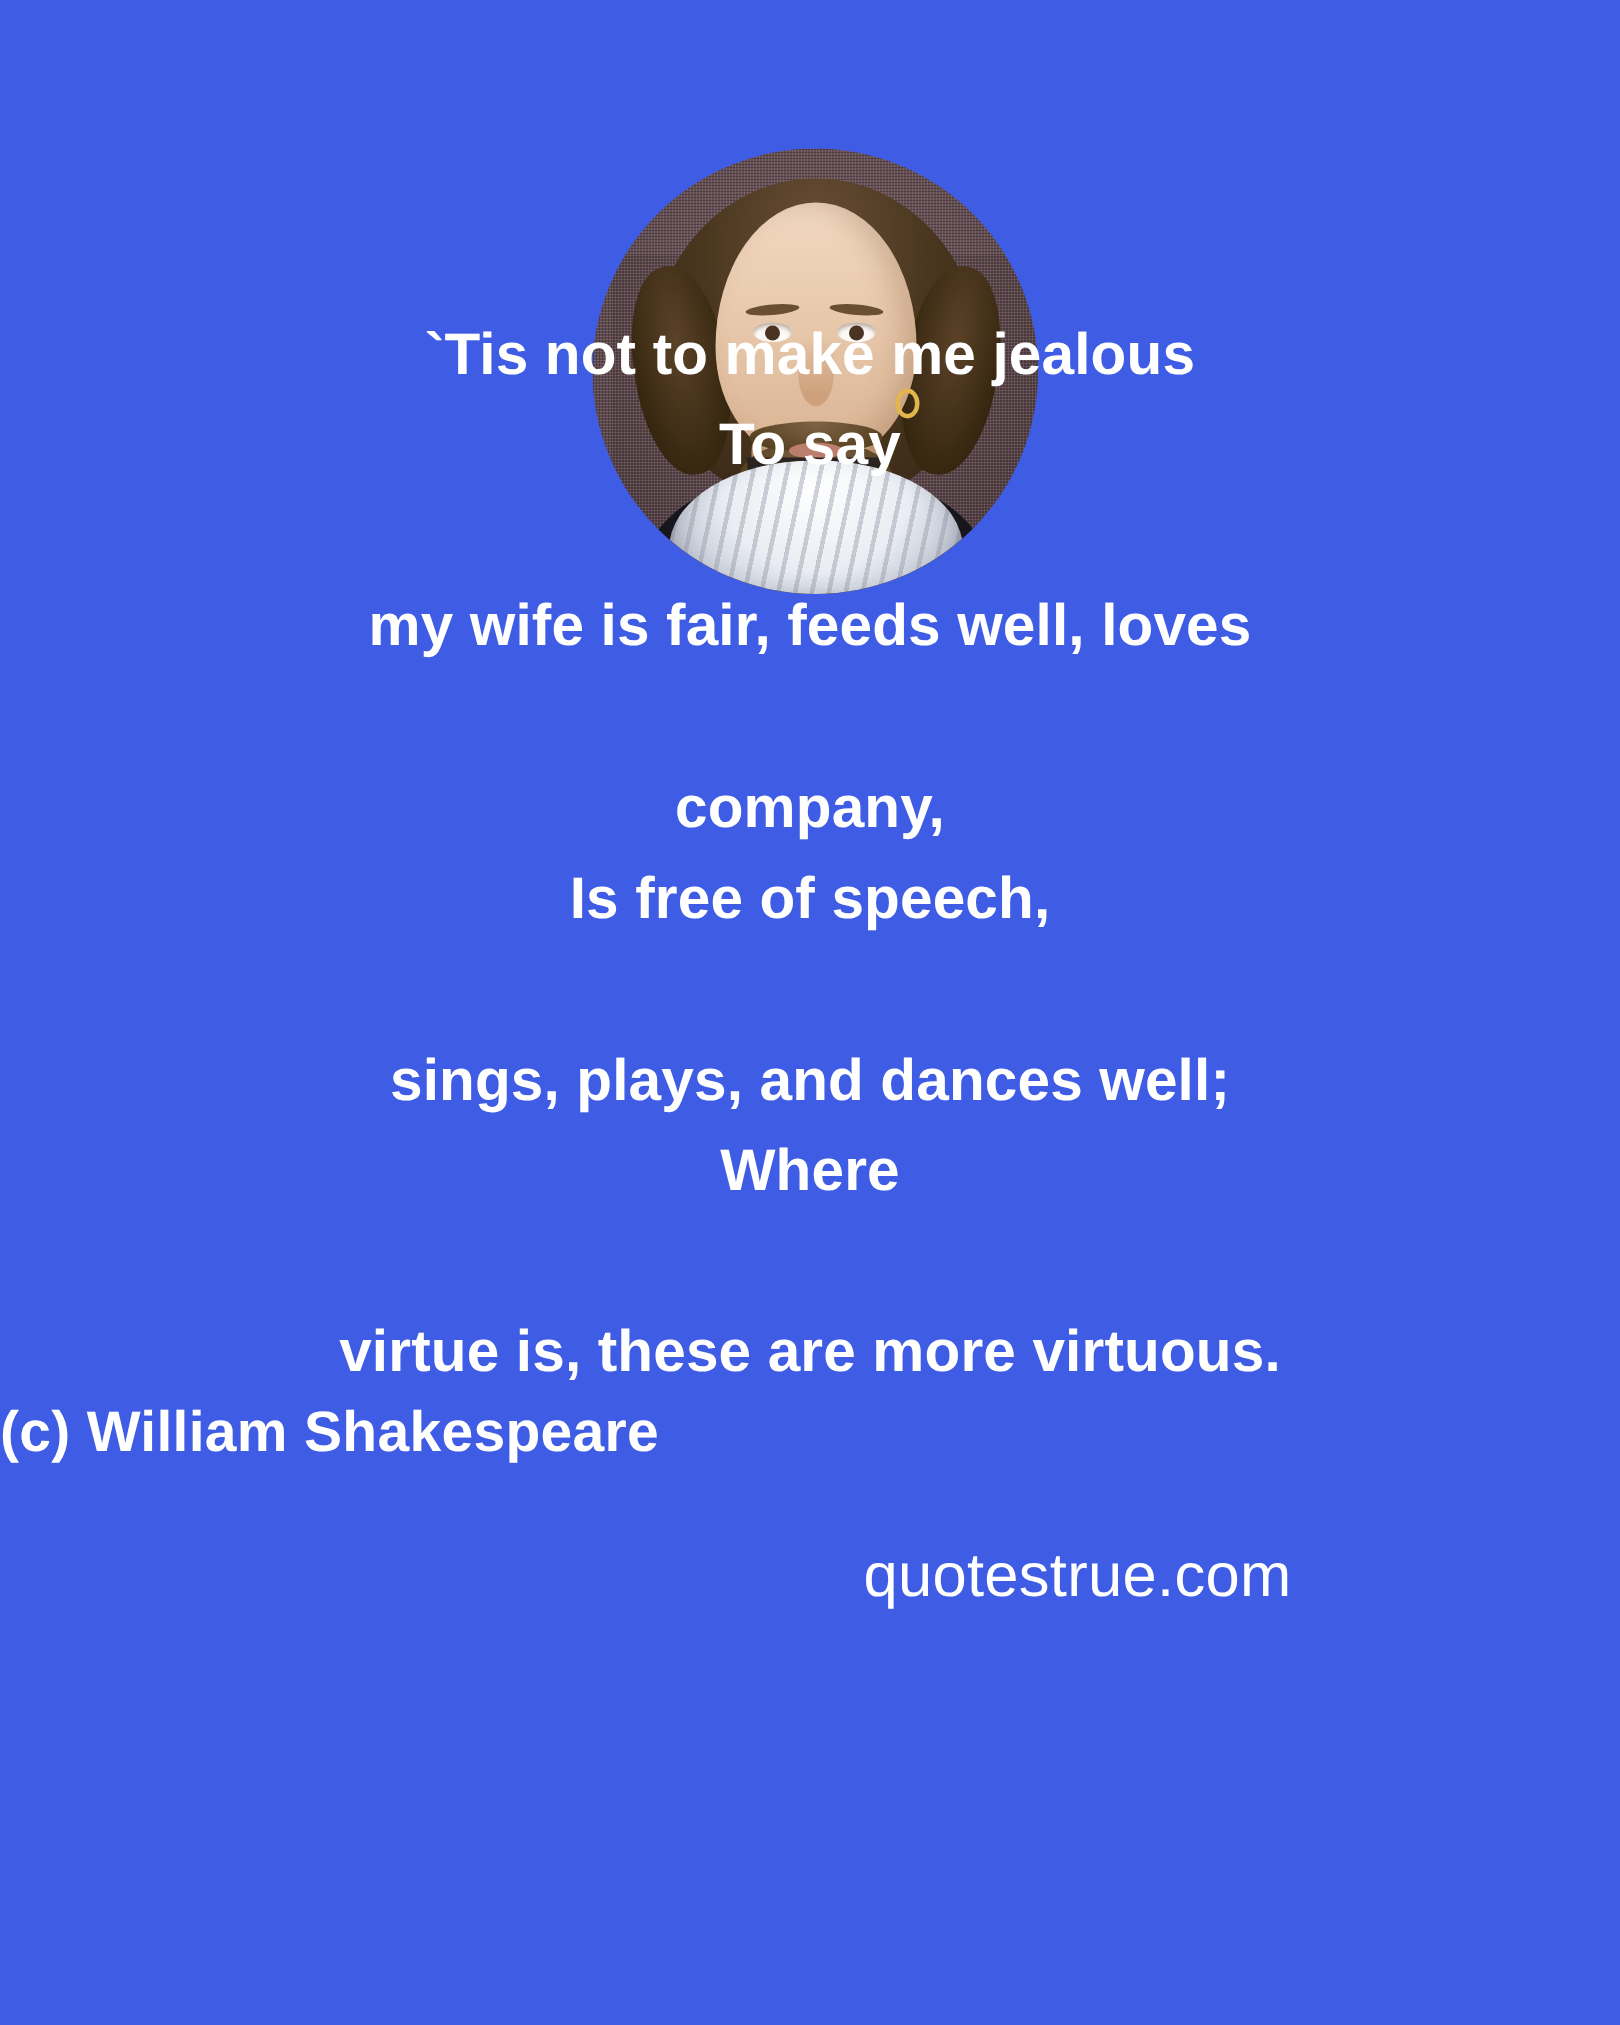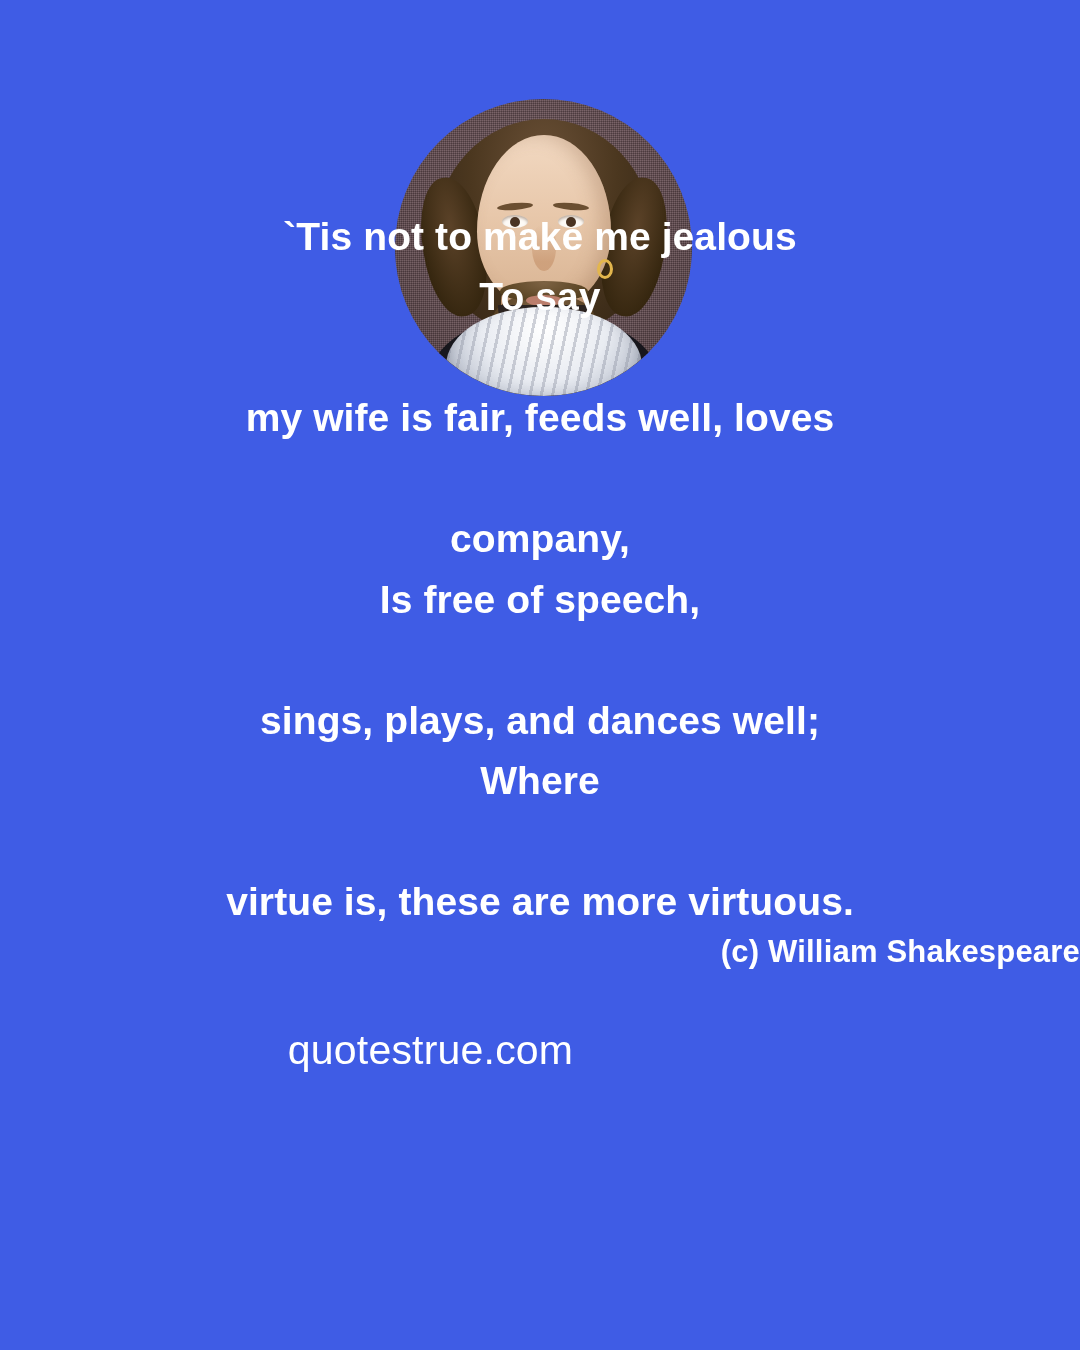--- a/index.html
+++ b/index.html
@@ -211,33 +211,33 @@
     margin-top: 207px;
     text-rendering: optimizeLegibility;
   }
 
   
   #attribution {
     position: absolute;
     left: 0;
     top: 934px;
     width: 1080px;
-    text-align: right;
+    text-align: left;
     color: #FFFFFF;
-    font-size: 31px;
+    font-size: 38px;
     font-weight: 700;
     letter-spacing: .2px;
     z-index: 2;
   }
   #site {
     position: absolute;
     left: 0;
     top: 1027px;
     width: 861px;
-    text-align: center;
+    text-align: right;
     color: #FFFFFF;
     font-size: 41px;
     font-weight: 400;
     letter-spacing: .2px;
     z-index: 2;
   }
 </style>
 </head>
 <body>
 

